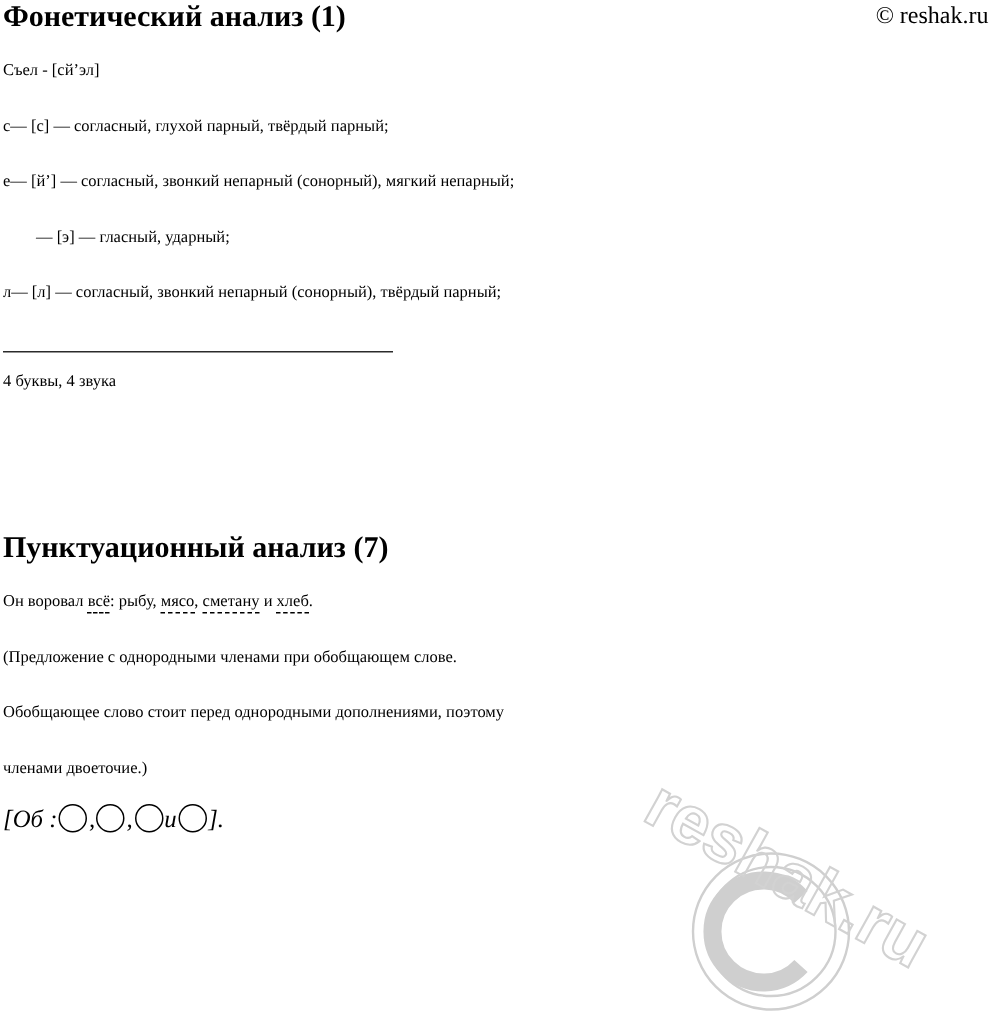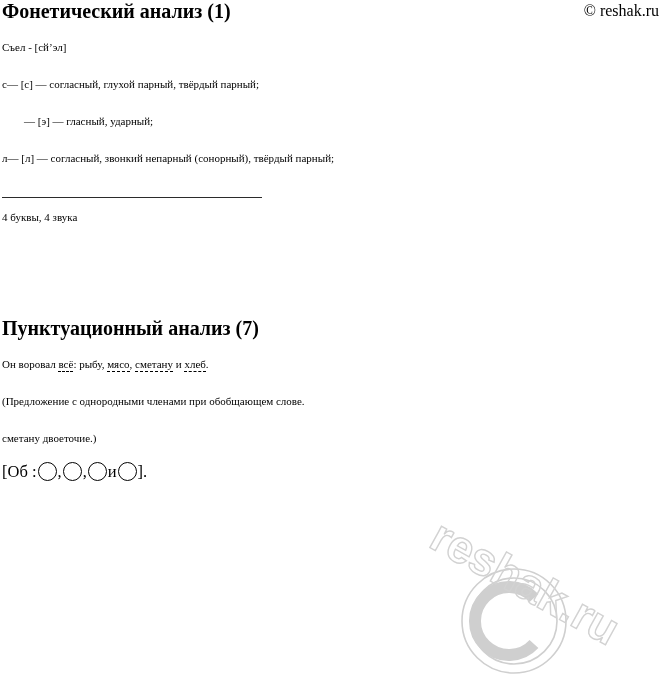--- a/index.html
+++ b/index.html
@@ -120,20 +120,21 @@
   }
 
   
   .scheme {
     font-size: 16.5px;
     line-height: 21px;
     padding-top: 12px;
     display: flex;
     align-items: center;
     white-space: nowrap;
+    font-style: italic;
   }
   .scheme .txt { display: inline-block; }
   .circ {
     display: inline-block;
     width: 19px;
     height: 19px;
     border: 1.7px solid #000;
     border-radius: 50%;
     box-sizing: border-box;
     vertical-align: middle;
@@ -157,41 +158,43 @@
   <div class="content">
 
     <div class="hdr-row">
       <div class="hdr">Фонетический анализ (1)</div>
       <div class="copyright">© reshak.ru</div>
     </div>
 
     <div class="line">Съел - [сй’эл]</div>
 
     <div class="line">с— [с] — согласный, глухой парный, твёрдый парный;</div>
+    <div class="line">е— [й’] — согласный, звонкий непарный (сонорный), мягкий непарный;</div>
     <div class="line indent">— [э] — гласный, ударный;</div>
     <div class="line">л— [л] — согласный, звонкий непарный (сонорный), твёрдый парный;</div>
 
     <hr class="rule">
 
     <div class="line" style="padding-top:9px;">4 буквы, 4 звука</div>
 
     <div class="gap-large"></div>
 
 
 
     <div class="gap-large"></div>
 
     <div class="hdr" style="margin-top:6px;">Пунктуационный анализ (7)</div>
 
     <div class="sent">
       <span>Он воровал </span><span class="u-dashed">всё</span><span>: </span><span>рыбу</span><span>, </span><span class="u-dashed">мясо</span><span>, </span><span class="u-dashed">сметану</span><span> и </span><span class="u-dashed">хлеб</span><span>.</span>
     </div>
 
     <div class="sent">(Предложение с однородными членами при обобщающем слове.</div>
-    <div class="sent">сметану двоеточие.)</div>
+    <div class="sent">Обобщающее слово стоит перед однородными дополнениями, поэтому</div>
+    <div class="sent">членами двоеточие.)</div>
 
     <div class="scheme">
       <span class="txt">[Об : </span>
       <span class="circ"></span>
       <span class="txt"> , </span>
       <span class="circ"></span>
       <span class="txt">, </span>
       <span class="circ"></span>
       <span class="txt"> и </span>
       <span class="circ"></span>

